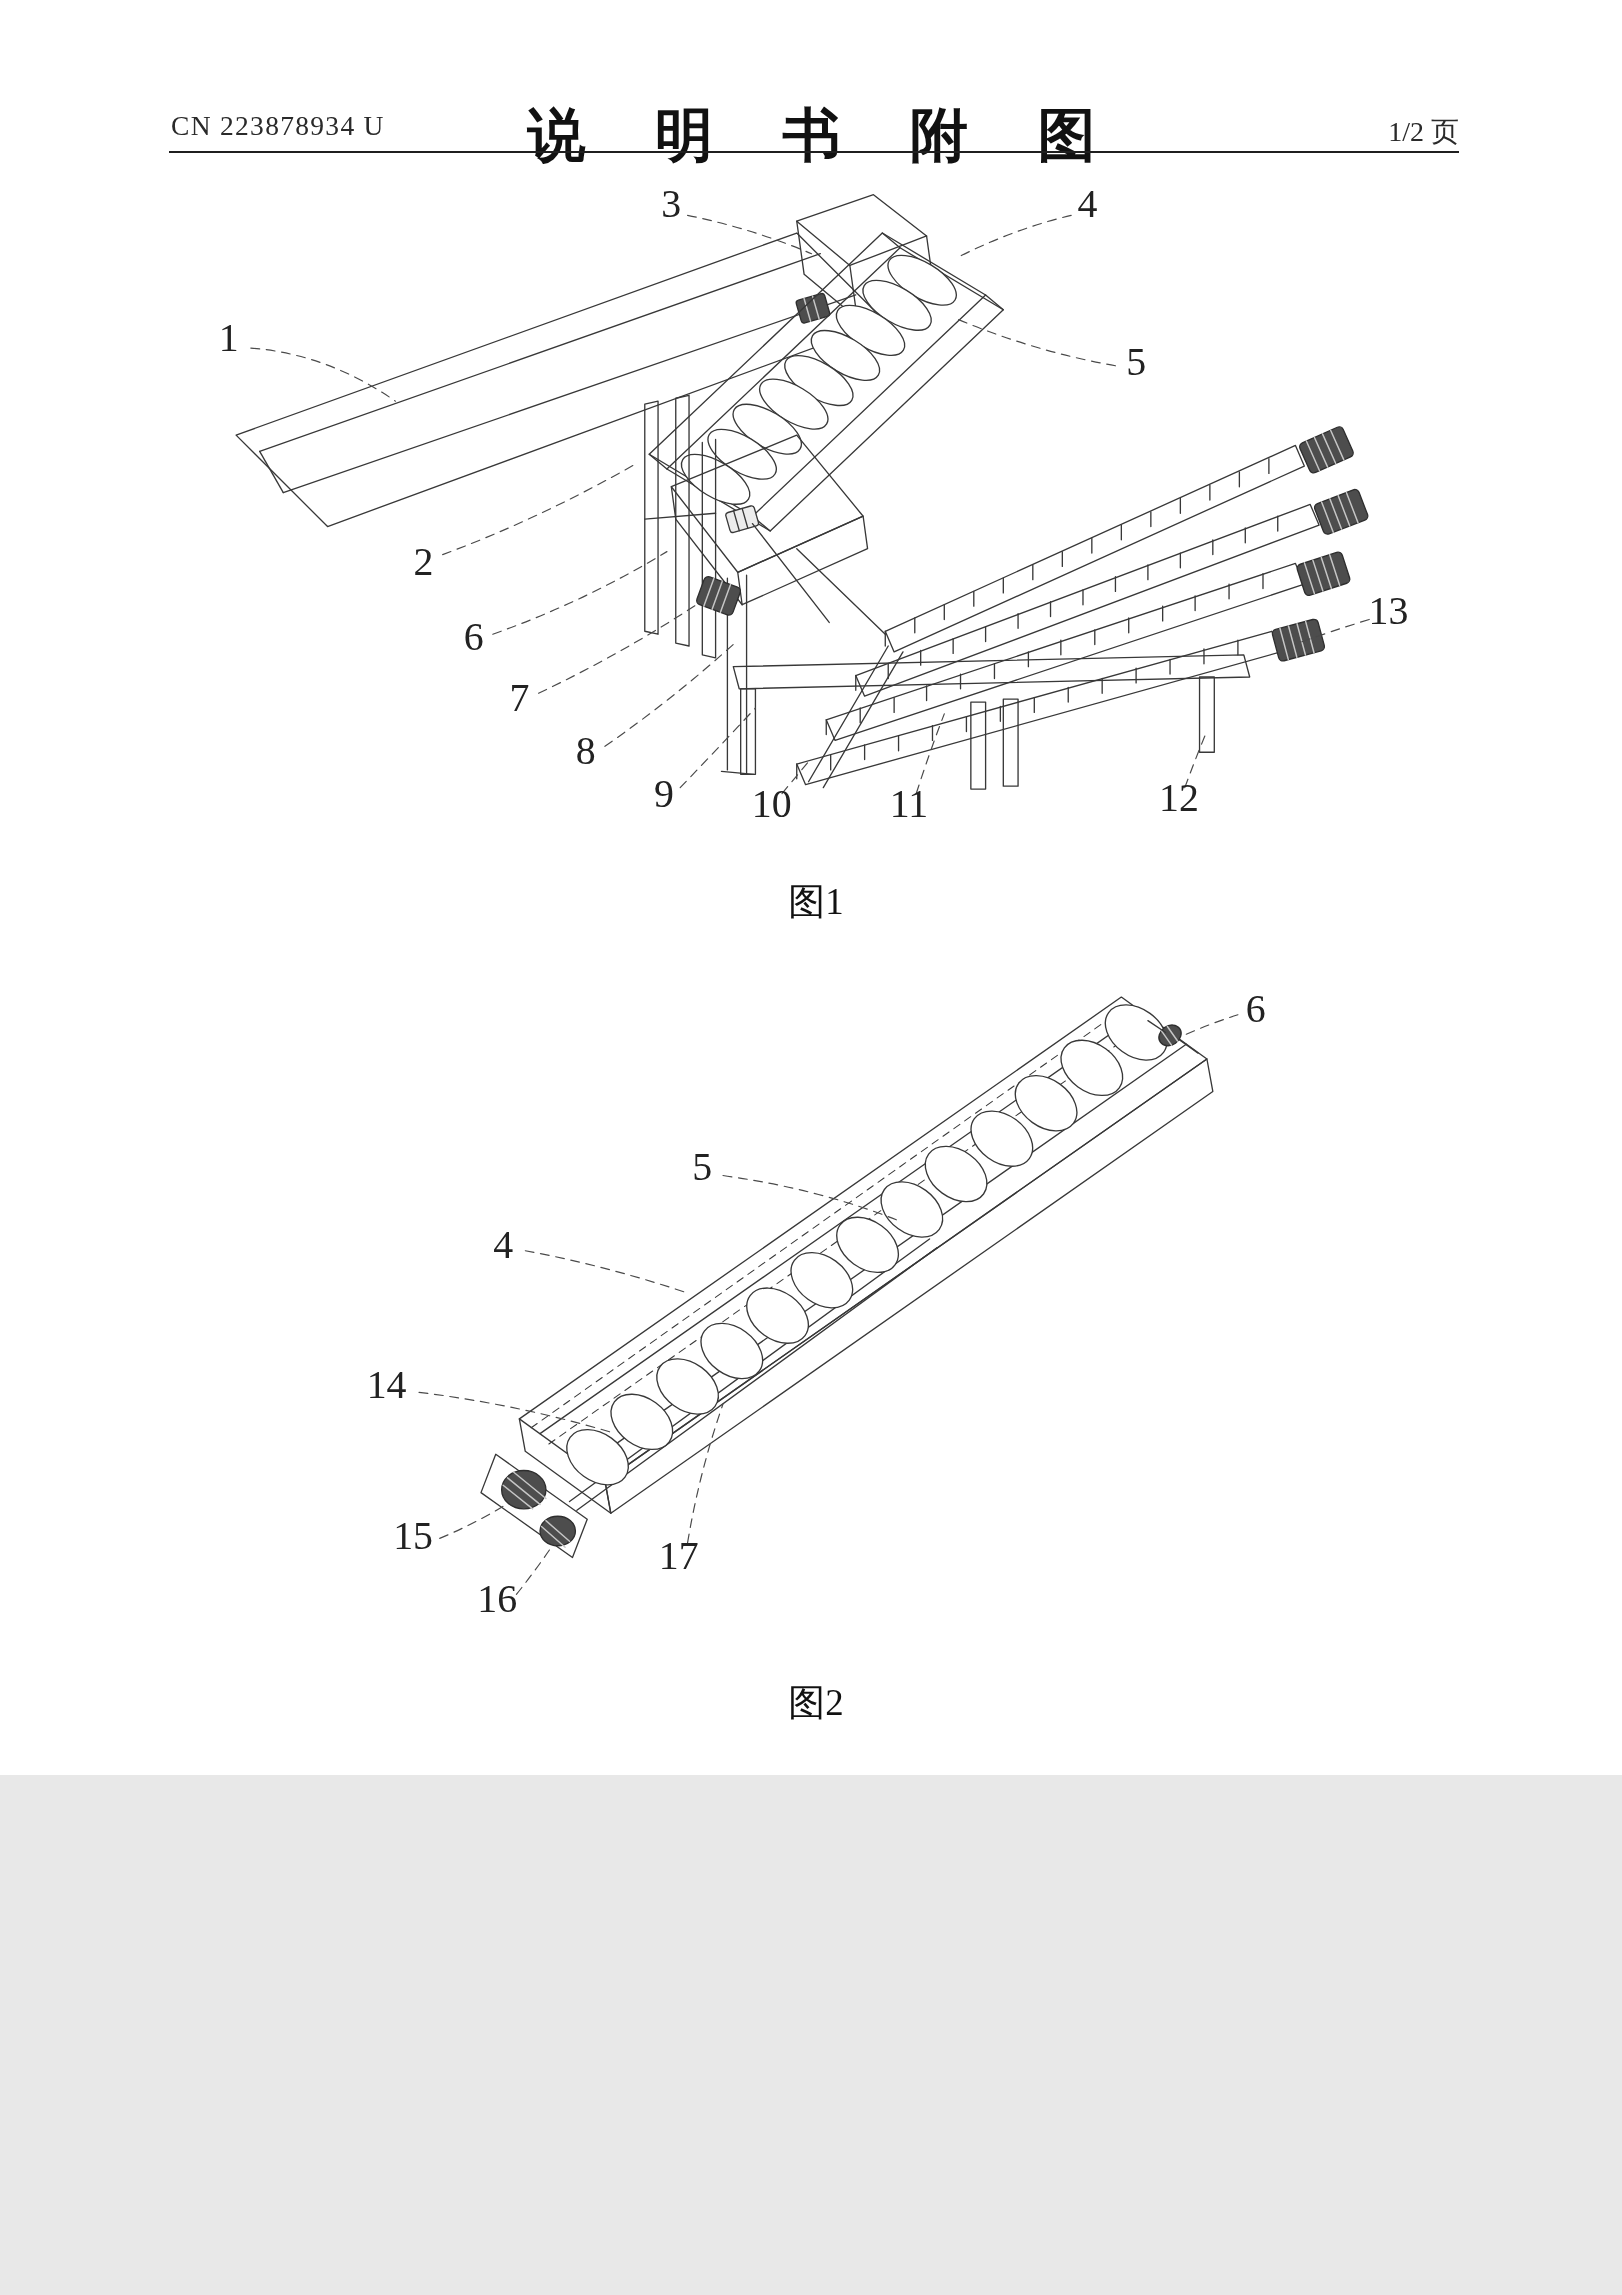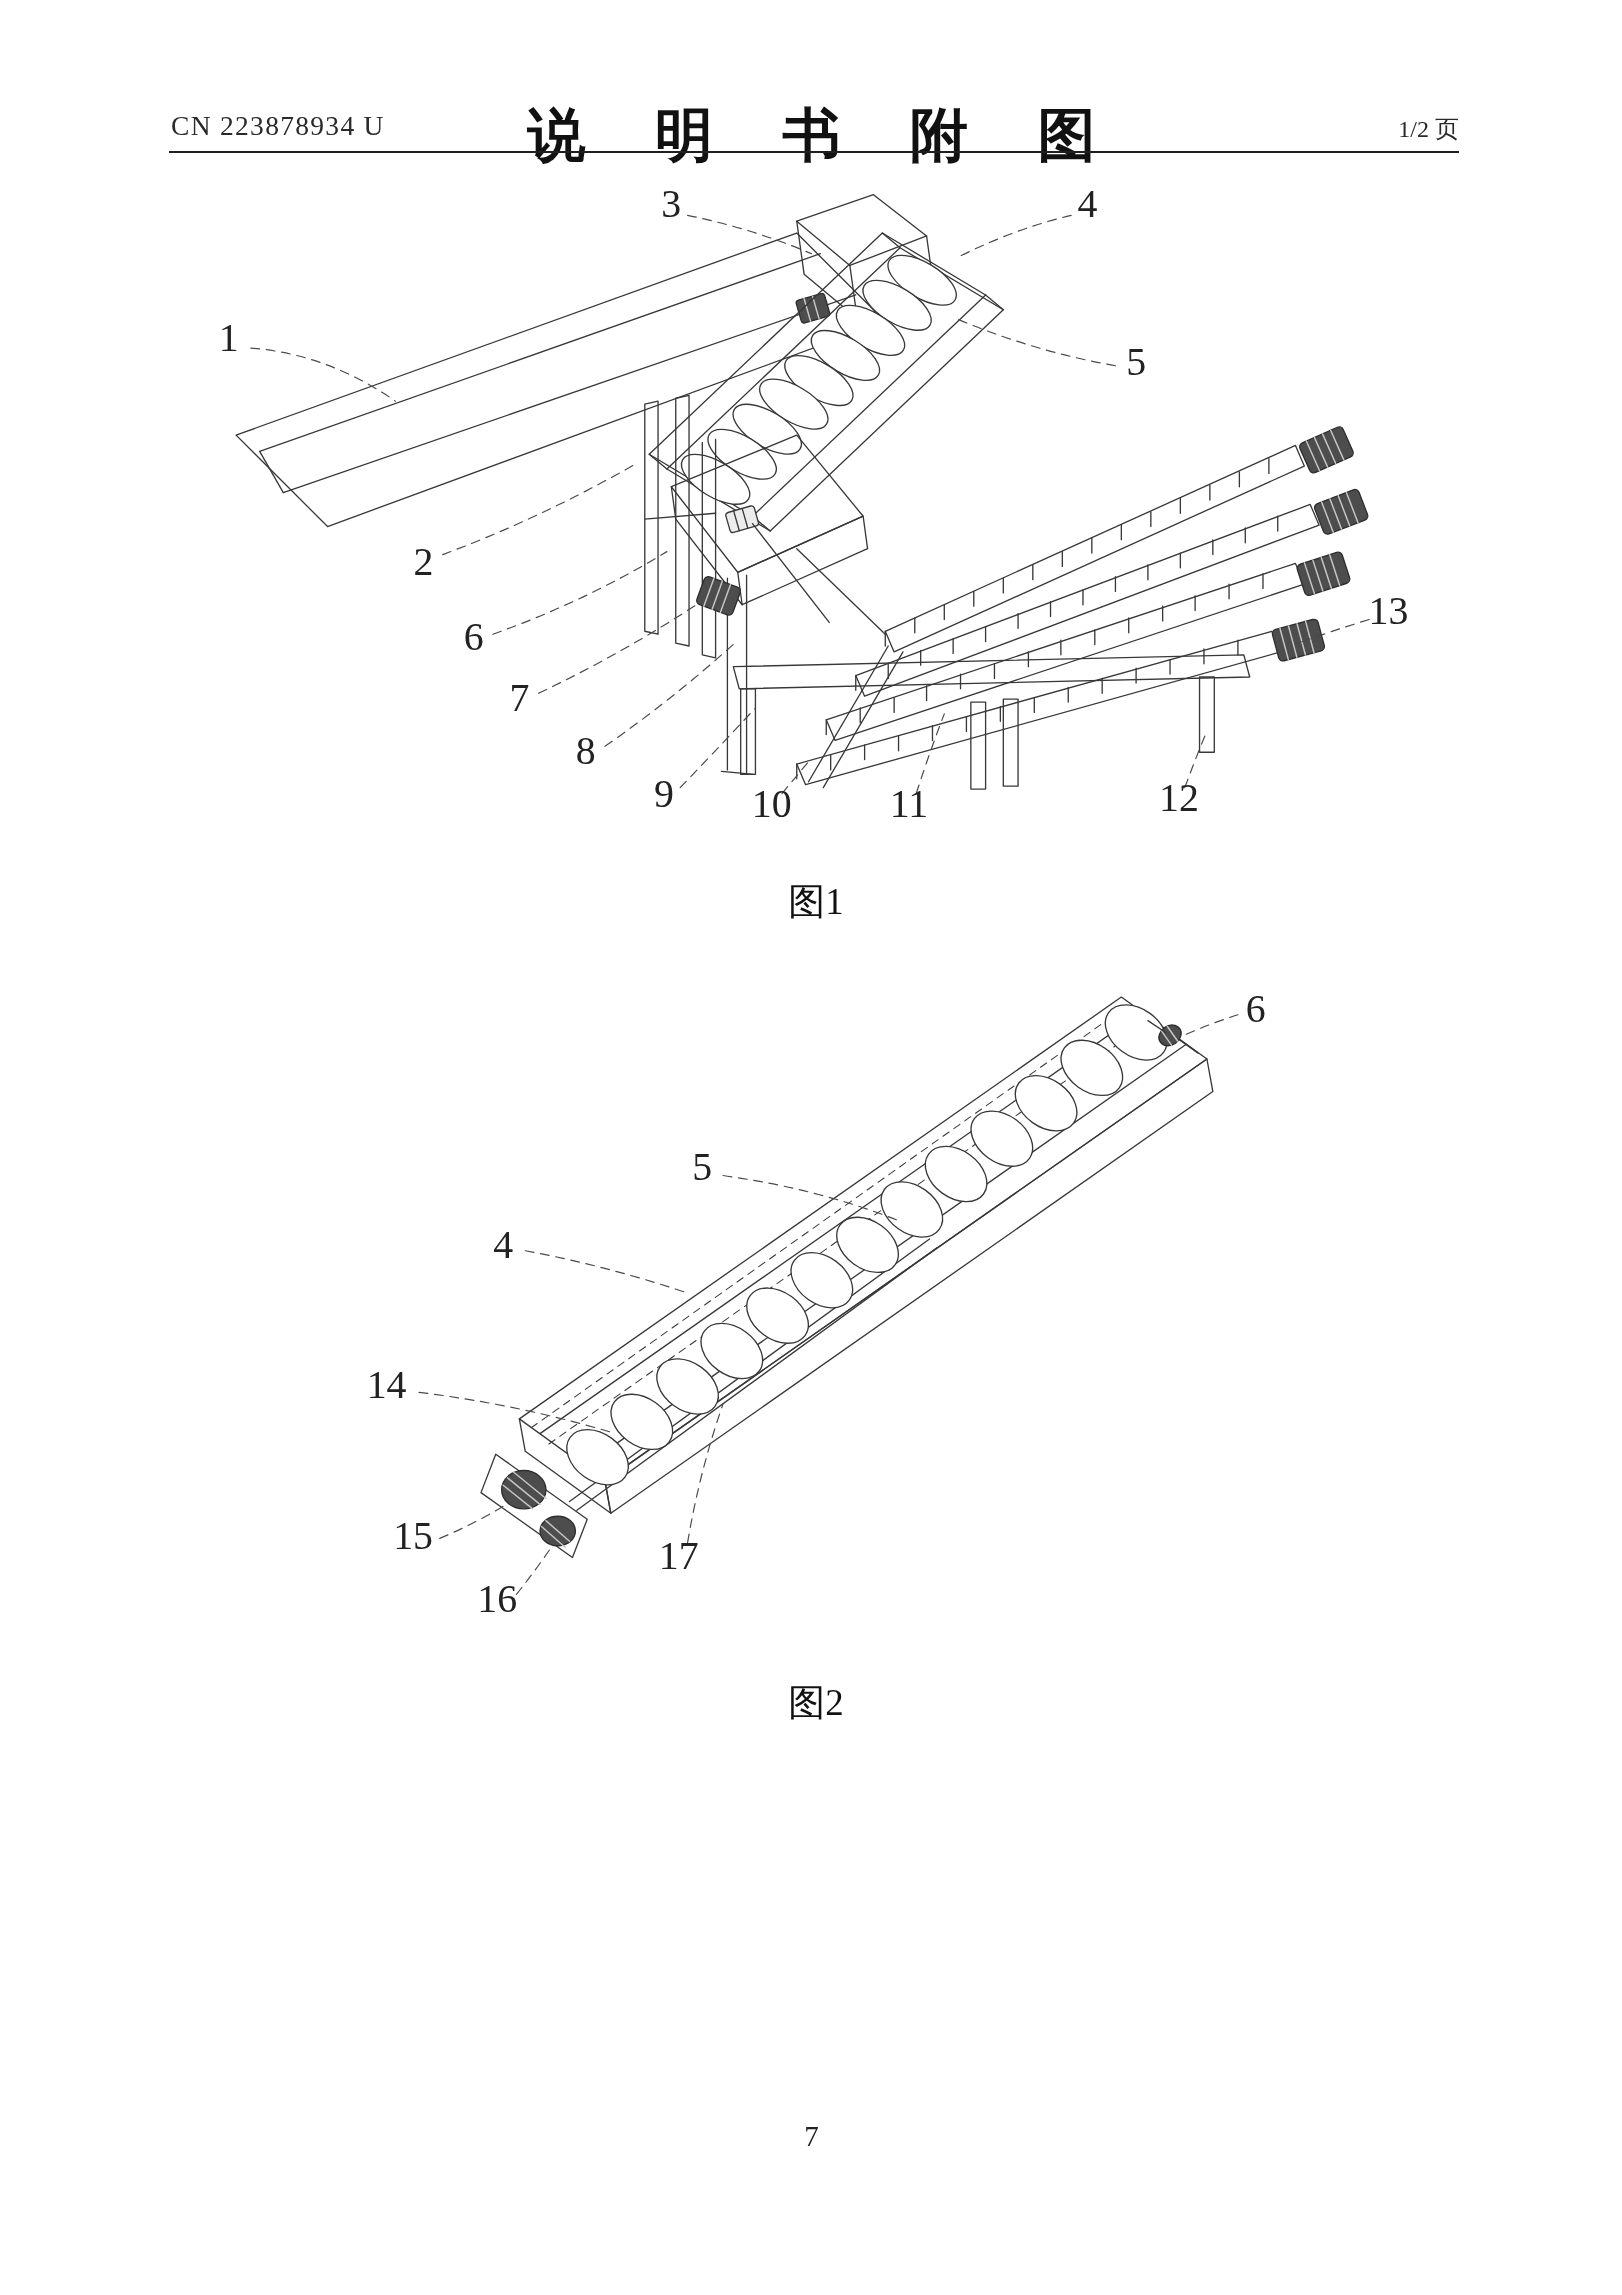--- a/index.html
+++ b/index.html
@@ -1,35 +1,35 @@
 <!DOCTYPE html>
 <html style="font-size:10.5px"><head>
 <meta charset="utf-8">
 <style>
   html,body{margin:0;padding:0;background:#e8e8e8;}
   .page{
     position:relative;
-    width:1623px;height:2295px;
+    width:1623px;height:1775px;
     background:#ffffff;
     font-family:"Liberation Serif","DejaVu Serif",serif;
     color:#1c1c1c;
     overflow:hidden;
   }
   .doc-num{
     position:absolute;left:171px;top:110px;
     font-size:27.5px;letter-spacing:1.3px;color:#2a2a2a;
   }
   .page-title{
     position:absolute;left:0;right:0;top:97px;
     text-align:center;font-size:58px;font-weight:bold;
     letter-spacing:27.5px;text-indent:27.5px;color:#111;
   }
   .page-ind{
     position:absolute;right:164px;top:113px;
-    font-size:24px;color:#2a2a2a;
+    font-size:28px;color:#2a2a2a;
   }
   .rule{
     position:absolute;left:169px;right:164px;top:151px;height:2px;
     background:#1f1f1f;
   }
   .art{position:absolute;left:0;top:0;width:1623px;height:2295px;}
   .ln path,.ln ellipse,.ln rect,.ln line{
     fill:none;stroke:#383838;stroke-width:0.9;
     stroke-linecap:round;stroke-linejoin:round;
   }

